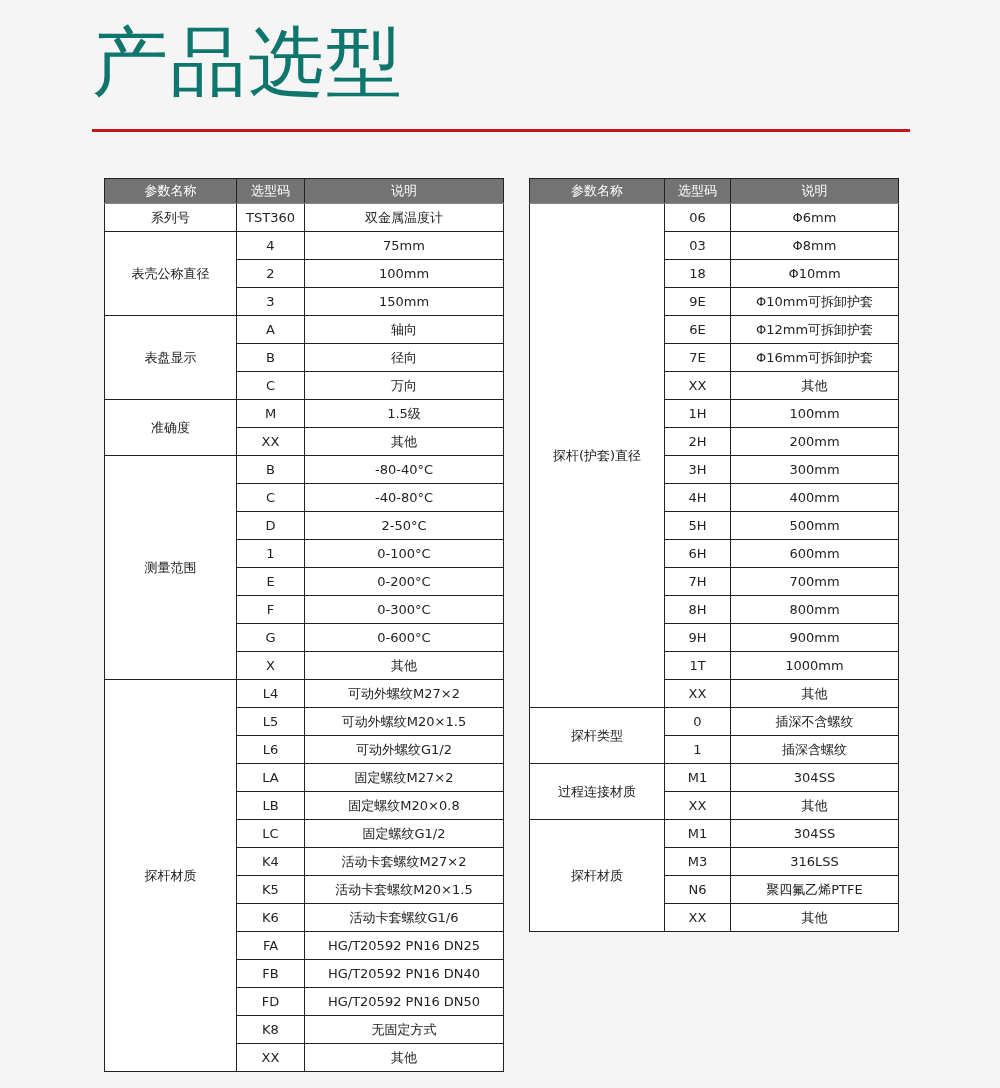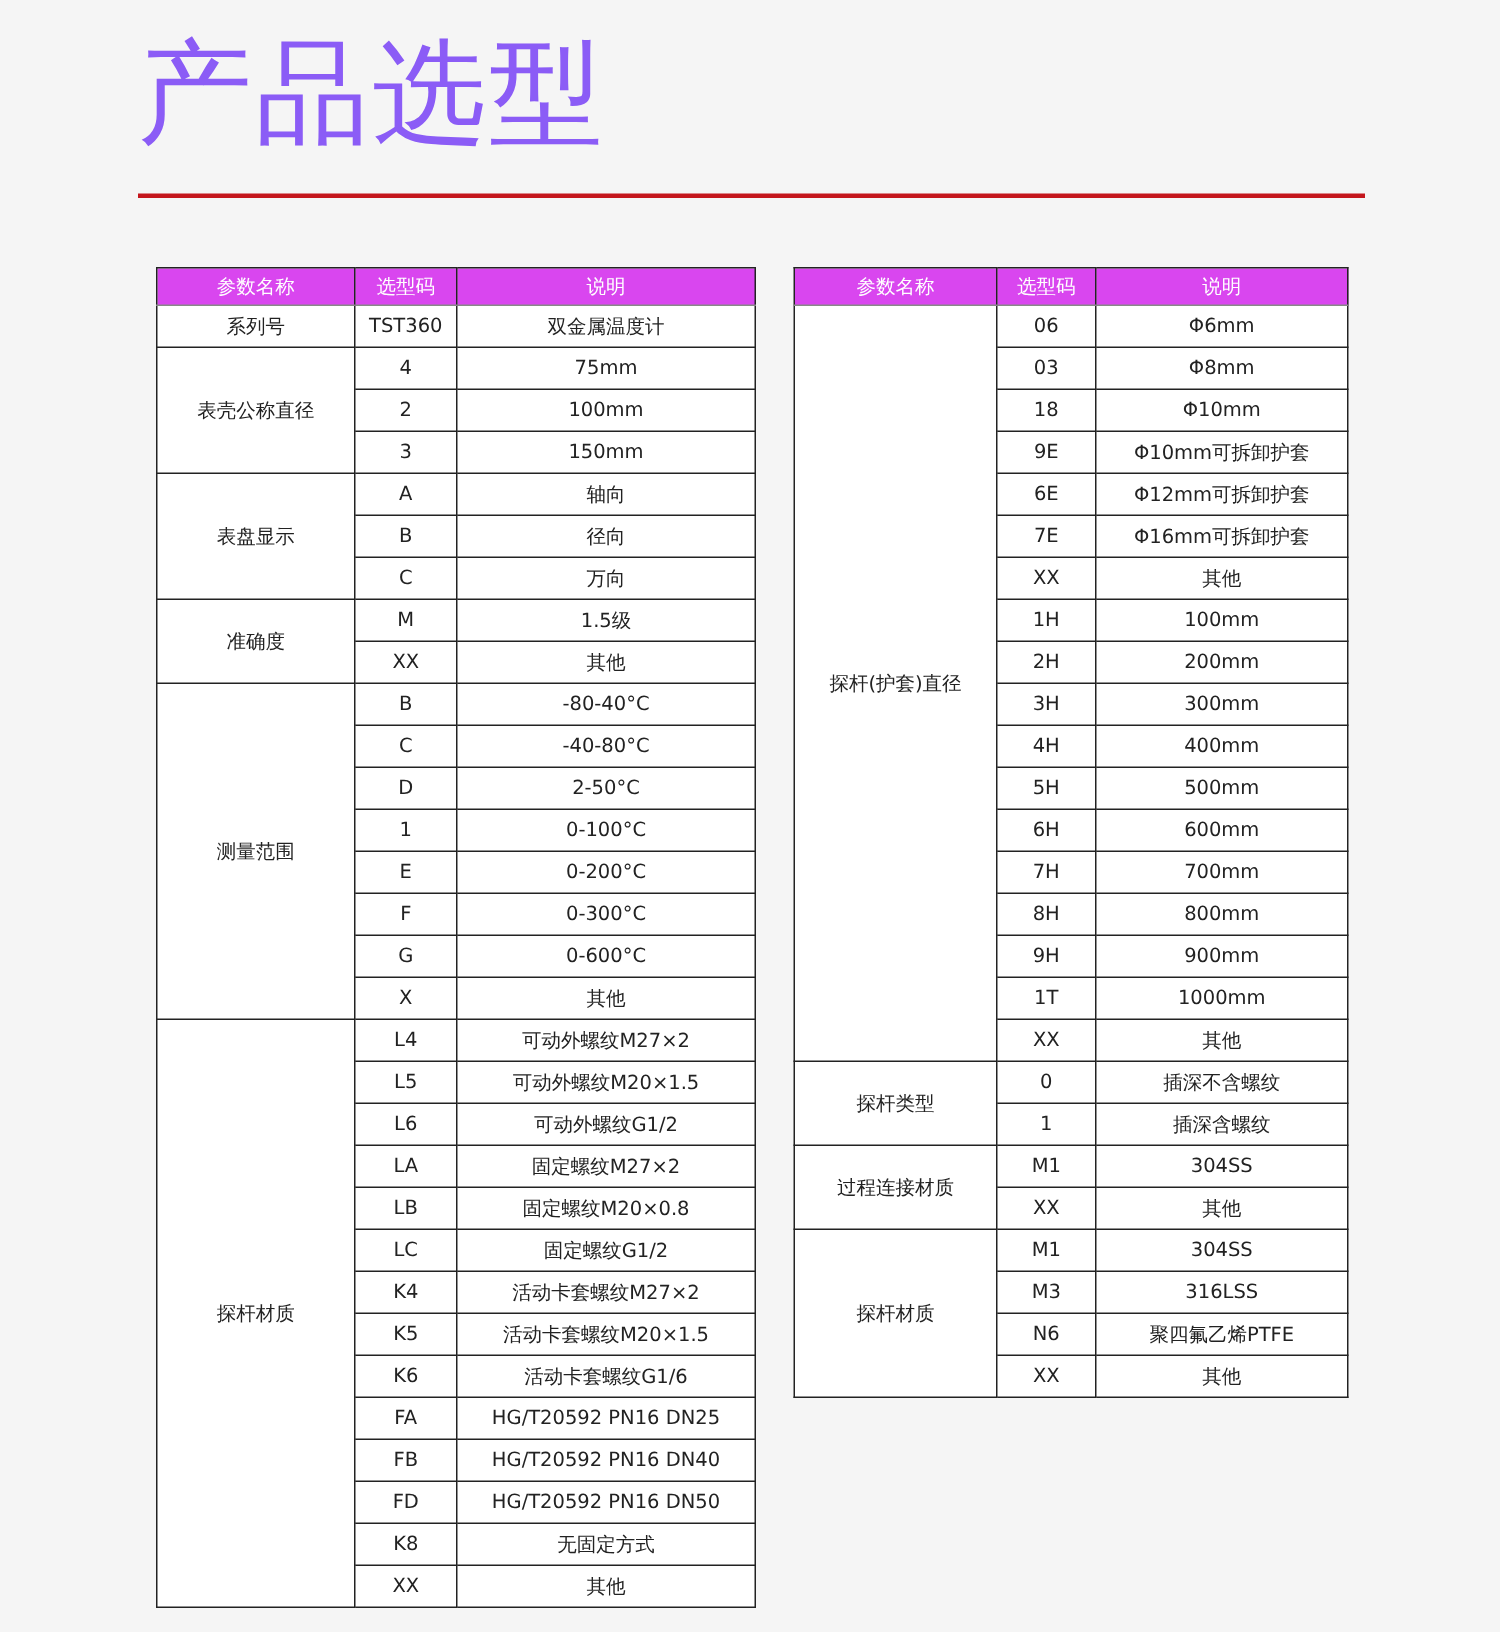--- a/index.html
+++ b/index.html
@@ -3,33 +3,33 @@
 <meta charset="utf-8">
 <style>
   html, body { margin: 0; padding: 0; }
   body {
     width: 1000px; height: 1088px; background: #f5f5f5;
     font-family: "DejaVu Sans", "Liberation Sans", sans-serif;
     color: #222; position: relative; overflow: hidden;
   }
   .title {
     position: absolute; left: 92px; top: 14px;
-    font-size: 76px; font-weight: 300; letter-spacing: 2px; color: #8b5cf6;
+    font-size: 76px; font-weight: 300; letter-spacing: 2px; color: #0f766e;
     line-height: 96px;
   }
   .rule {
     position: absolute; left: 92px; top: 129px; width: 818px; height: 3px;
     background: #c4161c;
   }
   table.sel {
     position: absolute; top: 178px; border-collapse: collapse;
     background: #fff; font-size: 13px; table-layout: fixed;
   }
   table.sel th {
-    background: #d946ef; color: #fff; font-weight: normal; height: 24px;
+    background: #737373; color: #fff; font-weight: normal; height: 24px;
     border: 1px solid #222; border-bottom: 1px solid #888; padding: 0;
     font-size: 13px;
   }
   table.sel td {
     border: 1px solid #222; text-align: center; padding: 0; height: 27px;
     white-space: nowrap;
   }
   table.sel td.cat { vertical-align: middle; }
   #left-table { left: 104px; width: 399px; }
   #right-table { left: 529px; width: 369px; }

